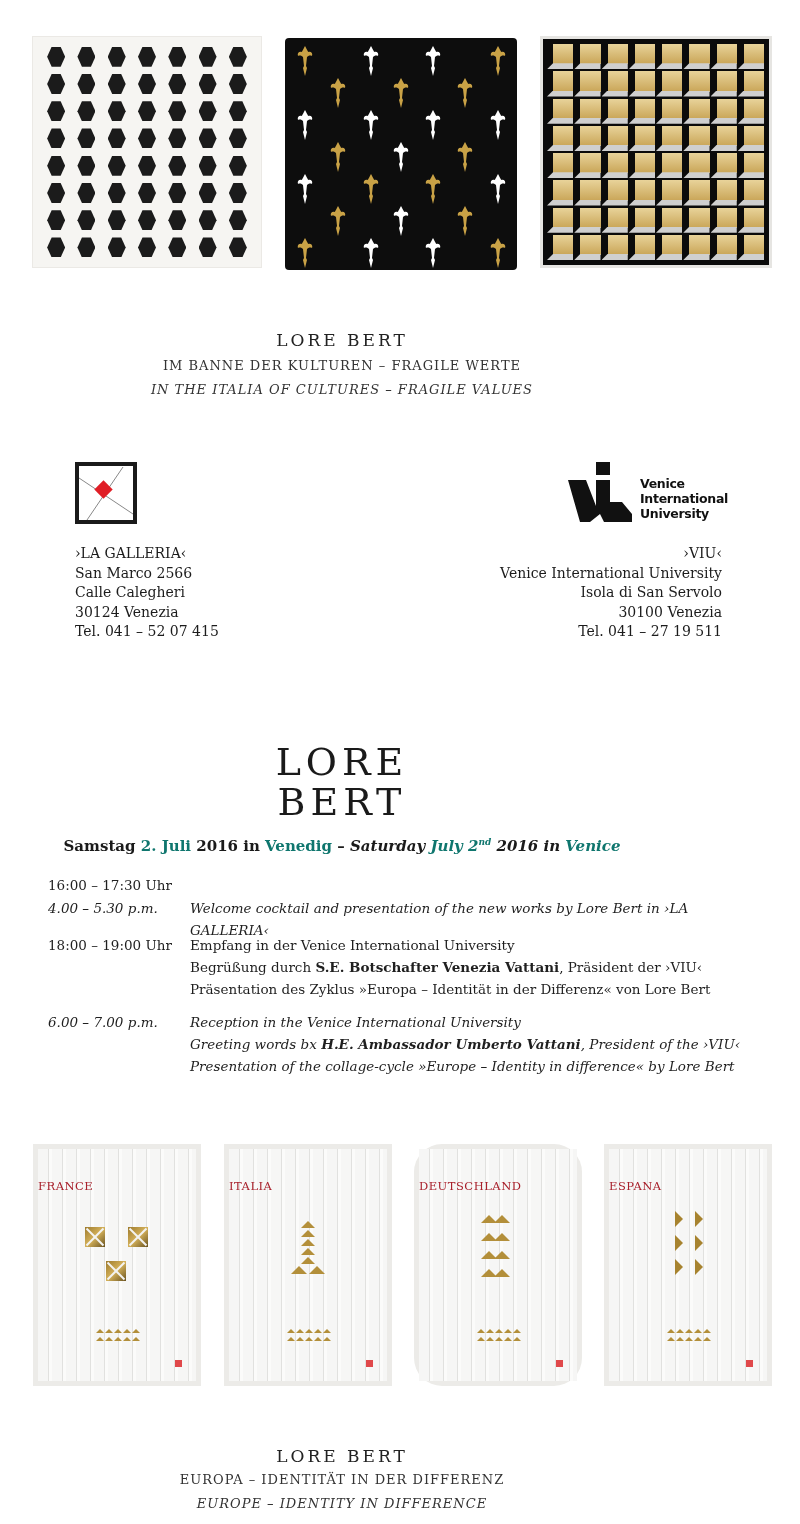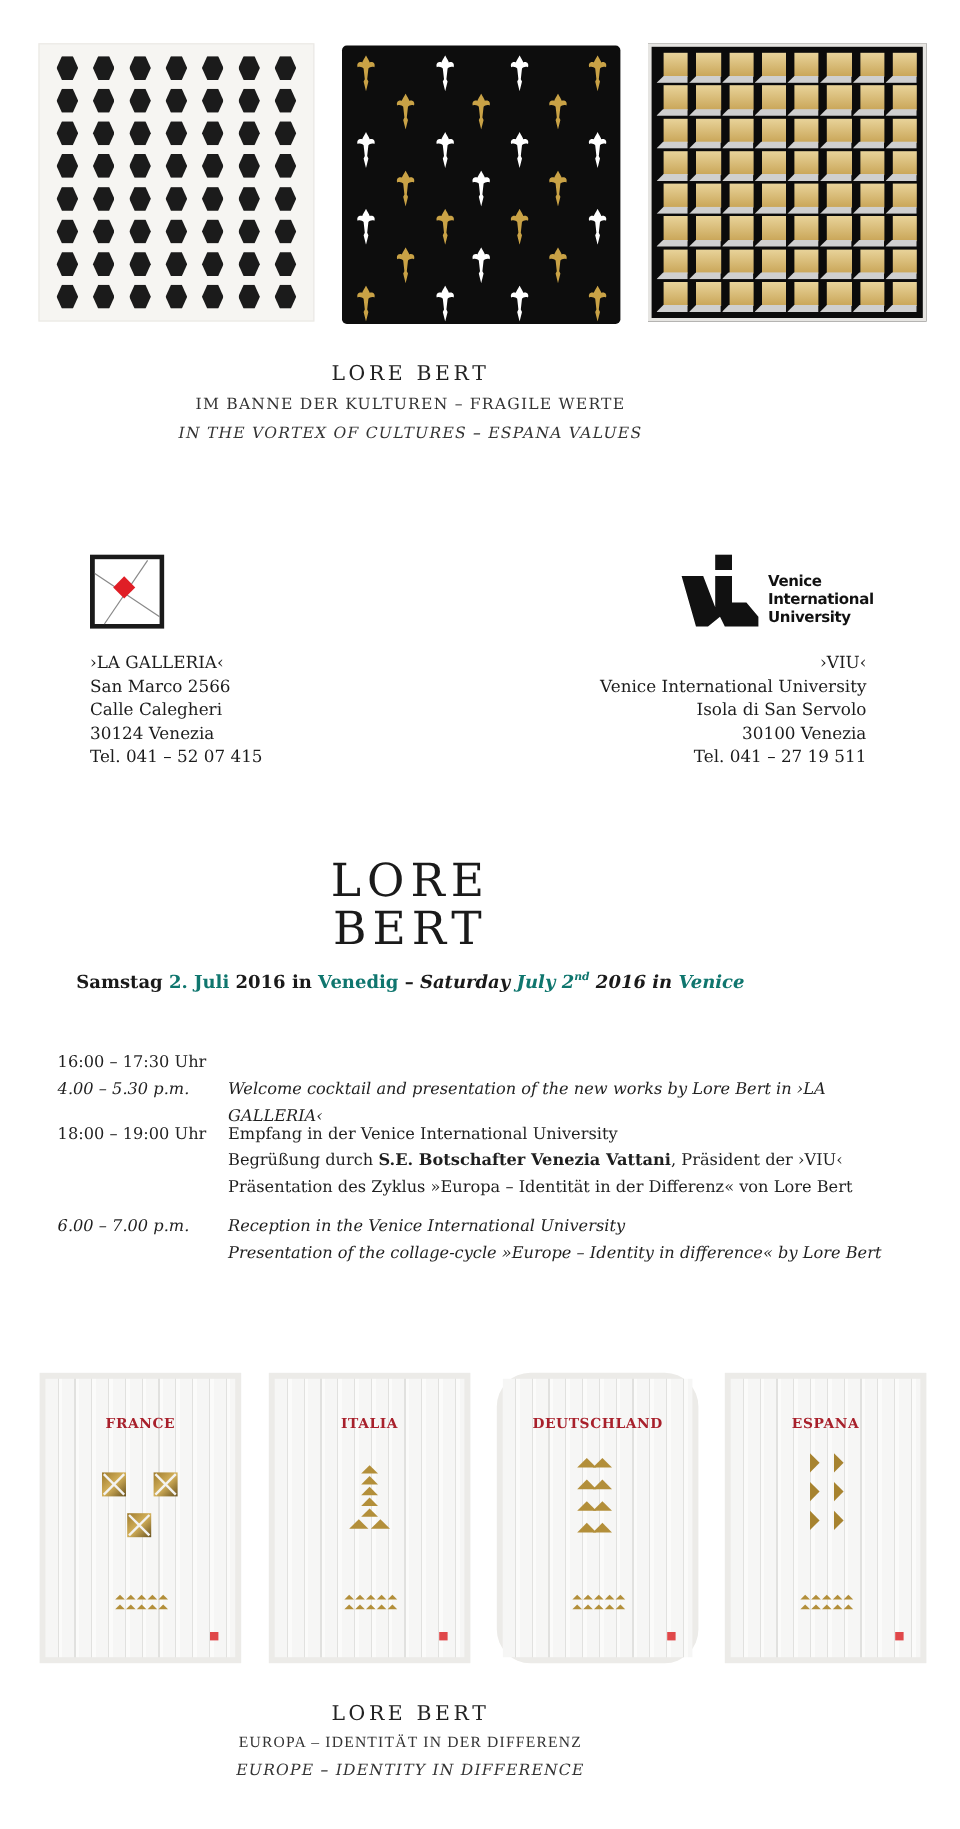--- a/index.html
+++ b/index.html
@@ -21,21 +21,21 @@
   .art3 { left: 540px; top: 36px; width: 232px; height: 232px; background: #0b0b0b;
           border: 3px solid #e6e5e2; padding: 4px; display: grid;
           grid-template-columns: repeat(8, 1fr); grid-template-rows: repeat(8, 1fr); gap: 0; }
   .cell { position: relative; }
   .cell .gold { position: absolute; left: 6px; right: 1px; top: 1px; bottom: 6px;
                 background: linear-gradient(180deg, #e8d39a, #c9a557); }
   .cell .shelf { position: absolute; left: 0; right: 1px; bottom: 1px; height: 6px;
                  background: #cfcfcf; clip-path: polygon(6px 0, 100% 0, 100% 100%, 0 100%); }
 
   
-  .center { position: absolute; left: 0; width: 684px; text-align: center; }
+  .center { position: absolute; left: 0; width: 684px; text-align: center; margin-top: 28px; }
   .t-name { letter-spacing: 3px; font-size: 17px; color: #222; }
   .t-de { letter-spacing: 1px; font-size: 13px; color: #333; }
   .t-en { letter-spacing: 1px; font-size: 13px; font-style: italic; color: #333; }
 
   
   .galleria-logo { left: 75px; top: 462px; width: 62px; height: 62px; }
   .addr { position: absolute; font-size: 14px; line-height: 19.5px; color: #1c1c1c; }
   .addr-left { left: 75px; top: 544px; text-align: left; }
   .addr-right { right: 78px; top: 544px; text-align: right; }
   .viu-logo { left: 566px; top: 462px; width: 160px; height: 62px; }
@@ -52,22 +52,22 @@
   .sched { position: absolute; left: 48px; width: 720px; font-size: 13.5px; line-height: 22px; color: #1f1f1f; }
   .row { display: flex; margin-top: 19px; }
   .time { width: 142px; flex: none; }
   .desc { flex: 1; }
   .desc b { font-weight: bold; }
 
   
   .paper { position: absolute; top: 1144px; height: 242px; width: 168px; background: #ecebe8; box-sizing: border-box; padding: 5px; }
   .sheet { position: relative; width: 100%; height: 100%;
            background: repeating-linear-gradient(90deg, #f6f6f5 0 10px, #e1e1df 10px 11px, #fbfbfa 11px 14px); }
-  .country { position: absolute; left: 0; right: 0; top: 30px; text-align: center;
-             font-weight: bold; font-size: 11.5px; letter-spacing: 0.5px; color: #a8202b; }
+  .country { position: absolute; left: 0; right: 0; top: 30px; text-align: left;
+             font-weight: normal; font-size: 11.5px; letter-spacing: 0.5px; color: #a8202b; }
   .stamp { position: absolute; right: 14px; bottom: 14px; width: 7px; height: 7px; background: #e0484a; }
   .tri { position: absolute; width: 0; height: 0; }
   .gold-sq { position: absolute; width: 20px; height: 20px; background: linear-gradient(135deg, #9d7a2d, #d4b15a, #6a5320); }
   .gold-sq::before, .gold-sq::after { content: ""; position: absolute; left: -2px; top: 9px; width: 24px; height: 2px; background: #f3f3f1; }
   .gold-sq::before { transform: rotate(45deg); }
   .gold-sq::after { transform: rotate(-45deg); }
 </style>
 </head>
 <body>
 
@@ -460,21 +460,21 @@
       <div class="shelf"></div>
     </div>
     <div class="cell">
       <div class="gold"></div>
       <div class="shelf"></div>
     </div>
   </div>
 
 <div class="center t-name" style="top:302px;">LORE BERT</div>
 <div class="center t-de" style="top:330px;">IM BANNE DER KULTUREN – FRAGILE WERTE</div>
-<div class="center t-en" style="top:354px;">IN THE VORTEX OF CULTURES – ESPANA VALUES</div>
+<div class="center t-en" style="top:354px;">IN THE ITALIA OF CULTURES – FRAGILE VALUES</div>
 
 <svg class="abs galleria-logo" viewBox="0 0 62 62">
   <rect x="2" y="2" width="58" height="58" fill="#fff" stroke="#1a1a1a" stroke-width="4"></rect>
   <line x1="4" y1="16" x2="58" y2="52" stroke="#888" stroke-width="1"></line>
   <line x1="48" y1="5" x2="12" y2="58" stroke="#888" stroke-width="1"></line>
   <rect x="22" y="21" width="13" height="13" fill="#e01e26" transform="rotate(45 28.5 27.5)"></rect>
 </svg>
 <div class="addr addr-left">
   <div>›LA GALLERIA‹</div>
   <div>San Marco 2566</div>
@@ -530,20 +530,21 @@
       <div>Präsentation des Zyklus »Europa – Identität in der Differenz« von Lore Bert</div>
     </div>
   </div>
 </div>
 
 <div class="sched it" style="top:992px;">
   <div class="row">
     <div class="time">6.00 – 7.00 p.m.</div>
     <div class="desc">
       <div>Reception in the Venice International University</div>
+      <div><span>Greeting words bx </span><b>H.E. Ambassador Umberto Vattani</b><span>, President of the  ›VIU‹</span></div>
       <div>Presentation of the collage-cycle »Europe – Identity in difference« by Lore Bert</div>
     </div>
   </div>
 </div>
 
 <div class="paper" style="left:33px;">
   <div class="sheet" id="col0">
     <div class="country">FRANCE</div>
     <div class="stamp"></div>
   <div class="gold-sq" style="left: 47px; top: 78px;"></div>
@@ -625,14 +626,14 @@
       <div class="tri" style="left: 94px; top: 180px; border-left: 4px solid transparent; border-right: 4px solid transparent; border-bottom: 4px solid rgb(179, 143, 58);"></div>
       <div class="tri" style="left: 58px; top: 188px; border-left: 4px solid transparent; border-right: 4px solid transparent; border-bottom: 4px solid rgb(179, 143, 58);"></div>
       <div class="tri" style="left: 67px; top: 188px; border-left: 4px solid transparent; border-right: 4px solid transparent; border-bottom: 4px solid rgb(179, 143, 58);"></div>
       <div class="tri" style="left: 76px; top: 188px; border-left: 4px solid transparent; border-right: 4px solid transparent; border-bottom: 4px solid rgb(179, 143, 58);"></div>
       <div class="tri" style="left: 85px; top: 188px; border-left: 4px solid transparent; border-right: 4px solid transparent; border-bottom: 4px solid rgb(179, 143, 58);"></div>
       <div class="tri" style="left: 94px; top: 188px; border-left: 4px solid transparent; border-right: 4px solid transparent; border-bottom: 4px solid rgb(179, 143, 58);"></div>
     </div>
 </div>
 
 <div class="center t-name" style="top:1418px;">LORE BERT</div>
-<div class="center t-de" style="top:1444px;font-family:Liberation Serif, serif;">EUROPA – IDENTITÄT IN DER DIFFERENZ</div>
+<div class="center t-de" style="top:1444px;">EUROPA – IDENTITÄT IN DER DIFFERENZ</div>
 <div class="center t-en" style="top:1468px;">EUROPE – IDENTITY IN DIFFERENCE</div>
 
 </body></html>

